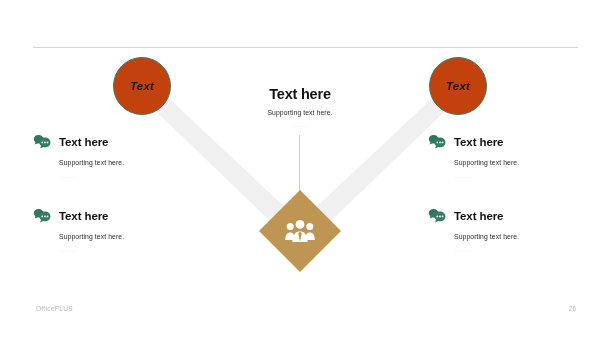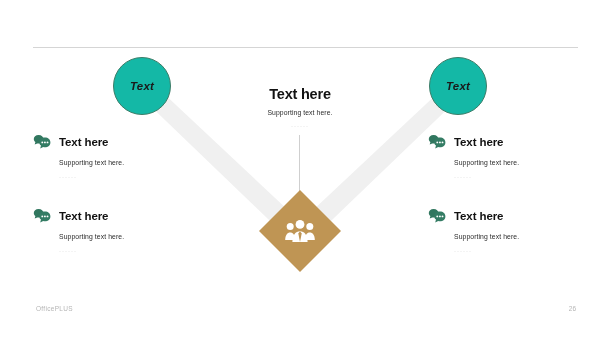--- a/index.html
+++ b/index.html
@@ -57,21 +57,21 @@
     background: #cfcfcf;
   }
 
   
   .circle-node {
     position: absolute;
     width: 56px;
     height: 56px;
     border-radius: 50%;
     border: 1.2px solid #3d7d68;
-    background: #14b8a6;
+    background: #c2410c;
     display: flex;
     align-items: center;
     justify-content: center;
   }
   .circle-node .circle-label {
     font-size: 11.5px;
     font-weight: bold;
     font-style: italic;
     color: #1a1a1a;
     letter-spacing: 0.2px;

